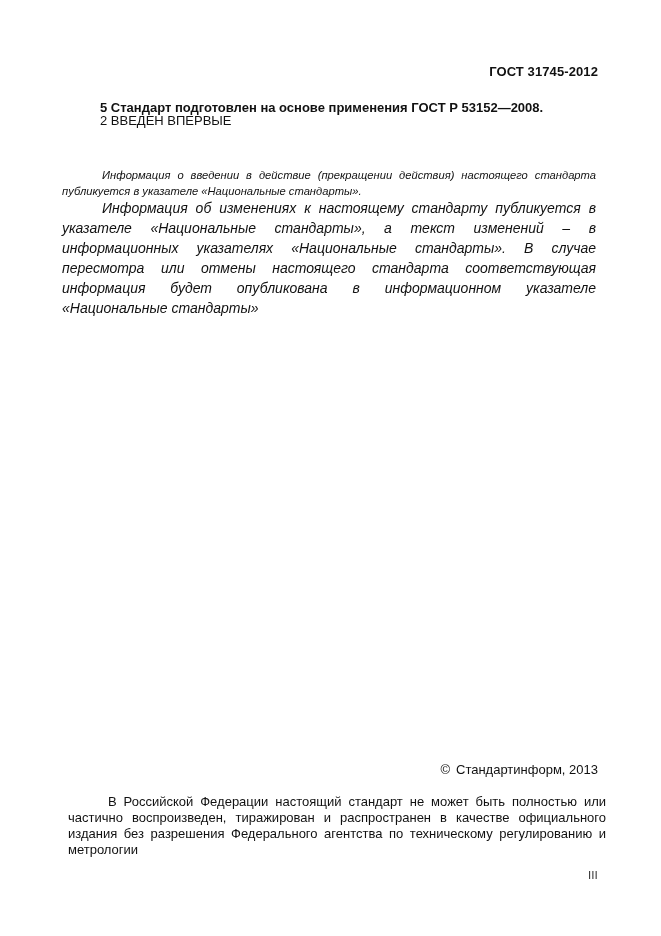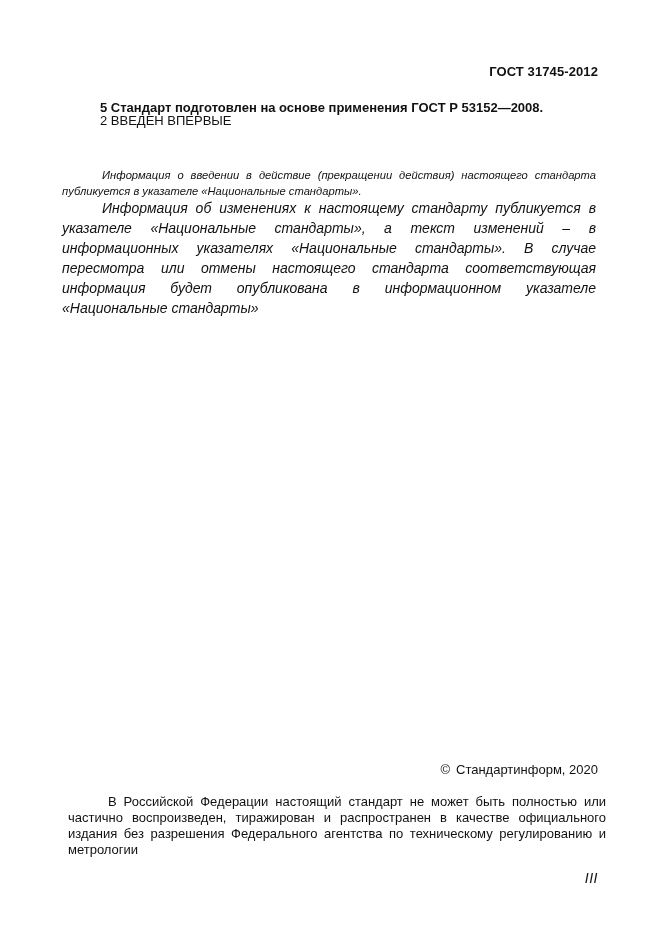--- a/index.html
+++ b/index.html
@@ -81,23 +81,22 @@
     line-height: 16px;
     margin: 8px;
     text-indent: 40px;
     text-align: justify;
     text-align-last: left;
   }
   .page-number {
     position: absolute;
     top: 870px;
     right: 63px;
-    font-size: 14px;
+    font-size: 10px;
     letter-spacing: 0.5px;
-    font-style: italic;
   }
 </style>
 </head>
 <body>
 
 <div class="page">
 
   <div class="header">ГОСТ 31745-2012</div>
 
   <div class="item item5">5 Стандарт подготовлен на основе применения ГОСТ Р 53152—2008.</div>
@@ -105,20 +104,20 @@
 
   <div class="note note1">
     <p>Информация о введении в действие (прекращении действия) настоящего стандарта публикуется в указателе «Национальные стандарты».</p>
   </div>
 
   <div class="note note2">
     <p>Информация об изменениях к настоящему стандарту публикуется в указателе «Национальные стандарты», а текст изменений – в информационных указателях «Национальные стандарты». В случае пересмотра или отмены настоящего стандарта соответствующая информация будет опубликована в информационном указателе «Национальные стандарты»</p>
   </div>
 
   <div class="copyright">
-    <span class="sym">©</span><span>Стандартинформ, 2020</span>
+    <span class="sym">©</span><span>Стандартинформ, 2013</span>
   </div>
 
   <p class="rights">В Российской Федерации настоящий стандарт не может быть полностью или частично воспроизведен, тиражирован и распространен в качестве официального издания без разрешения Федерального агентства по техническому регулированию и метрологии</p>
 
   <div class="page-number">III</div>
 
 </div>
 
 </body></html>

